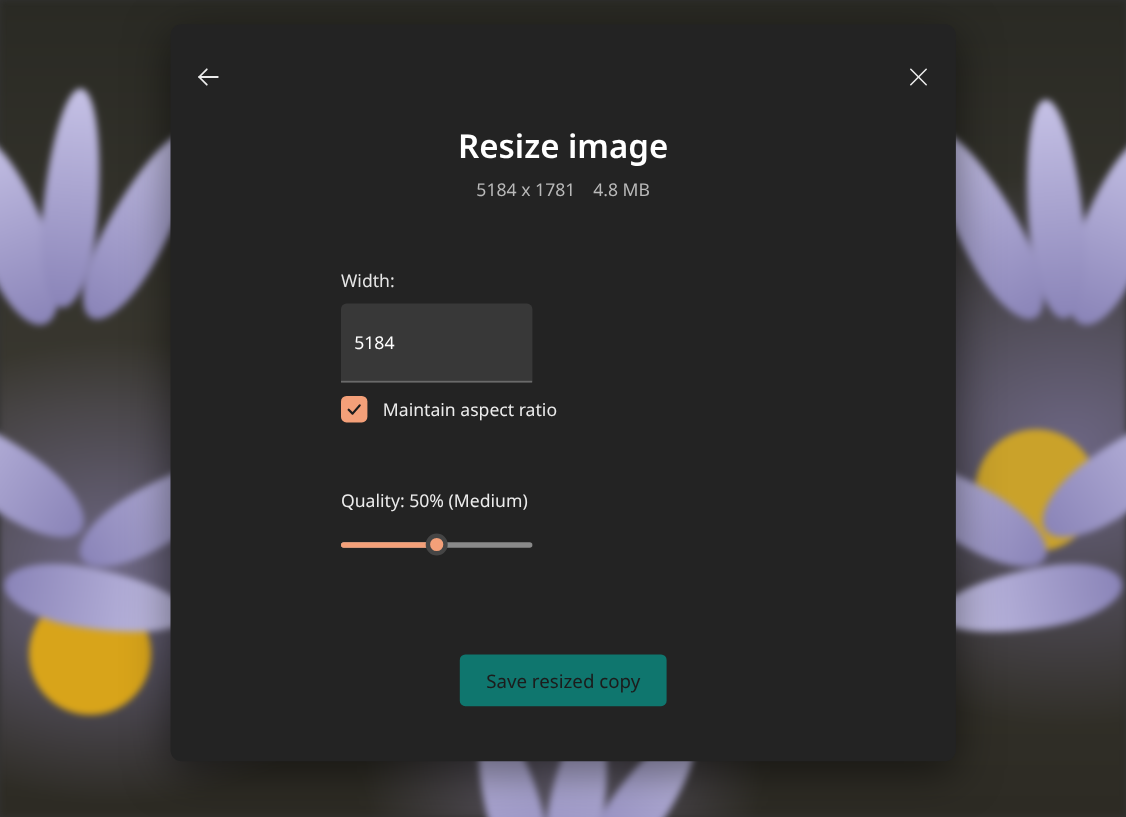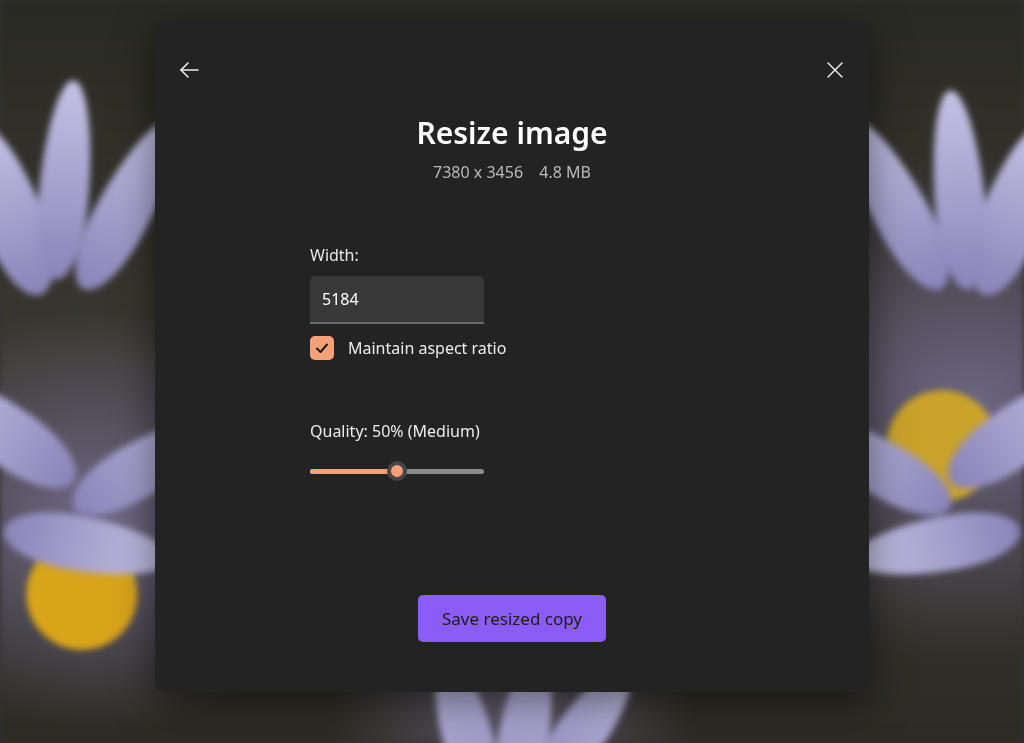--- a/index.html
+++ b/index.html
@@ -109,21 +109,21 @@
     margin-bottom: 10px;
   }
   .text-input {
     background: #383838;
     border: none;
     border-bottom: 2px solid #6a6a6a;
     border-radius: 5px 5px 0 0;
     height: 38px;
     color: #fff;
     font-size: 16px;
-    padding: 4px 12px;
+    padding: 16px 12px;
     outline: none;
     font-family: inherit;
   }
 
   .checkbox-row {
     display: flex;
     align-items: center;
     margin-top: 12px;
     gap: 14px;
   }
@@ -184,21 +184,21 @@
     border: 4px solid #454545;
     box-sizing: border-box;
     transform: translateX(-50%);
   }
 
   .save-btn {
     position: absolute;
     bottom: 50px;
     left: 50%;
     transform: translateX(-50%);
-    background: #8b5cf6;
+    background: #0f766e;
     color: #1c1c1c;
     font-size: 17px;
     font-weight: 400;
     padding: 12px 24px;
     border: none;
     border-radius: 5px;
     cursor: pointer;
     font-family: inherit;
   }
 </style>
@@ -238,21 +238,21 @@
   <div class="close-btn">
     <svg width="18" height="18" viewBox="0 0 18 18" fill="none" stroke="#ececec" stroke-width="1.4" stroke-linecap="round">
       <line x1="2" y1="2" x2="16" y2="16"></line>
       <line x1="16" y1="2" x2="2" y2="16"></line>
     </svg>
   </div>
 
   <div class="title-block">
     <div class="title">Resize image</div>
     <div class="subtitle">
-      <span>7380 x 3456</span>
+      <span>5184 x 1781</span>
       <span>4.8 MB</span>
     </div>
   </div>
 
   <div class="form-area">
     <div class="row">
       <div class="field">
         <div class="field-label">Width:</div>
         <input class="text-input" type="text" value="5184" style="">
       </div>

